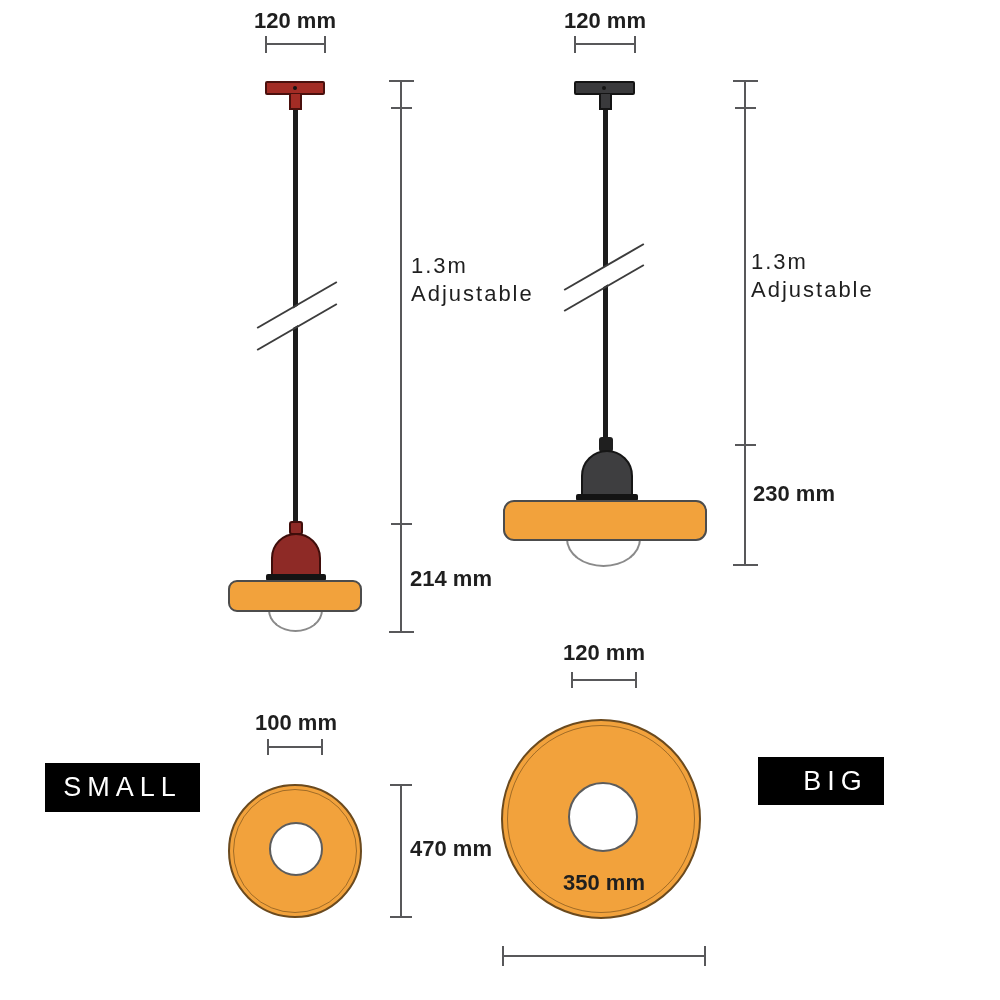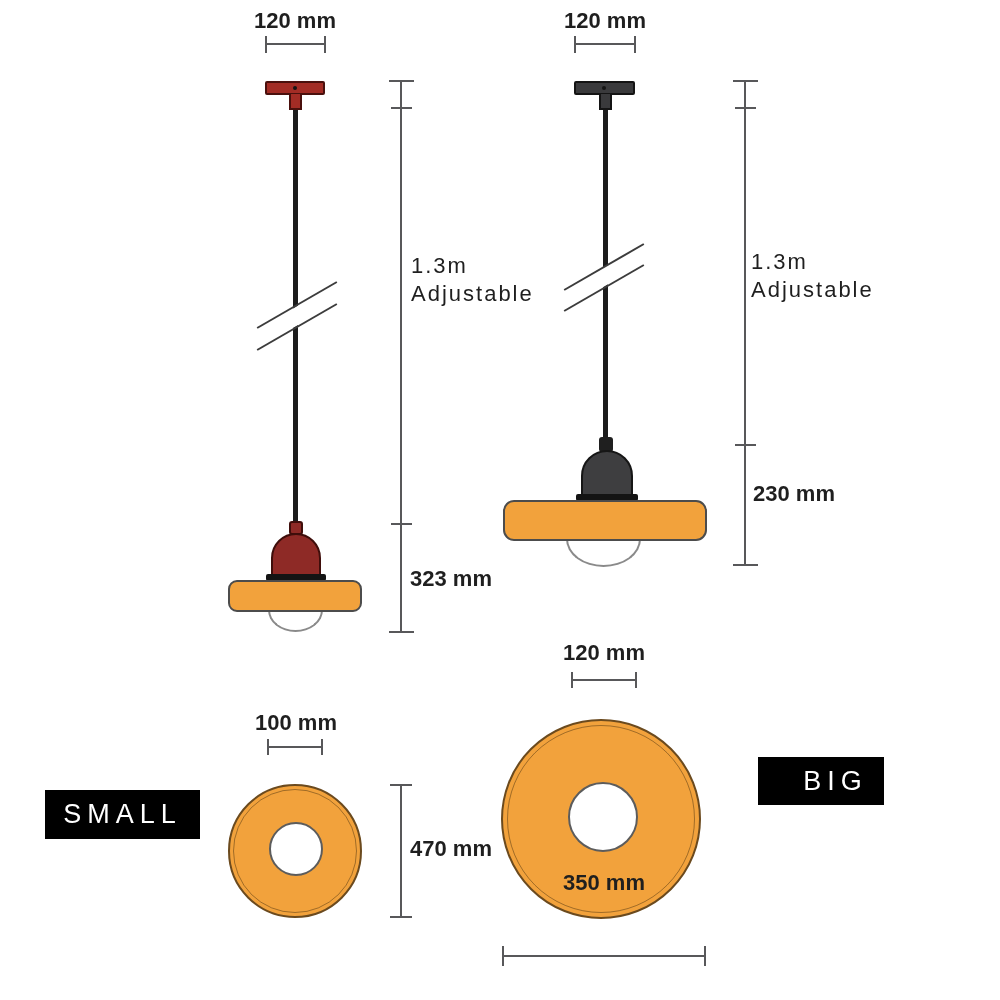--- a/index.html
+++ b/index.html
@@ -77,21 +77,21 @@
   #sv-b-shade{left:503px;top:500px;width:204px;height:41px;border-radius:11px;}
   #sv-b-vline{left:744px;top:81px;height:485px;}
   #sv-b-vt1{left:733px;top:80px;width:25px;}
   #sv-b-vt2{left:735px;top:107px;width:21px;}
   #sv-b-vt3{left:735px;top:444px;width:21px;}
   #sv-b-vt4{left:733px;top:564px;width:25px;}
   #sv-b-adj{left:751px;top:248px;}
   #sv-b-height{left:753px;top:481px;}
 
   
-  #tv-s-badge{left:45px;top:790px;width:155px;height:49px;}
+  #tv-s-badge{left:45px;top:763px;width:155px;height:49px;}
   #tv-s-hole-label{left:246px;top:710px;width:100px;}
   #tv-s-br-line{left:268px;top:746px;width:55px;}
   #tv-s-br-t1{left:267px;top:739px;height:16px;}
   #tv-s-br-t2{left:321px;top:739px;height:16px;}
   #tv-s-donut{left:228px;top:784px;width:134px;height:134px;}
   #tv-s-hole{left:269px;top:822px;width:54px;height:54px;}
   #tv-s-vline{left:400px;top:785px;height:133px;}
   #tv-s-vt1{left:390px;top:784px;width:22px;}
   #tv-s-vt2{left:390px;top:916px;width:22px;}
   #tv-s-outer{left:410px;top:836px;}
@@ -139,21 +139,21 @@
     <div class="vline" id="sv-s-vline"></div>
     <div class="tick-h" id="sv-s-vt1"></div>
     <div class="tick-h" id="sv-s-vt2"></div>
     <div class="tick-h" id="sv-s-vt3"></div>
     <div class="tick-h" id="sv-s-vt4"></div>
 
     <div class="adj-text" id="sv-s-adj">
       <div>1.3m</div>
       <div>Adjustable</div>
     </div>
-    <div class="dim-text" id="sv-s-height">323 mm</div>
+    <div class="dim-text" id="sv-s-height">214 mm</div>
   </div>
 
   <div>
     <div class="dim-text center" id="sv-b-width-label">120 mm</div>
     <div class="hline" id="sv-b-br-line"></div>
     <div class="tick-v" id="sv-b-br-t1"></div>
     <div class="tick-v" id="sv-b-br-t2"></div>
 
     <div class="canopy" id="sv-b-canopy"></div>
     <div class="canopy-dot" id="sv-b-canopy-dot"></div>

